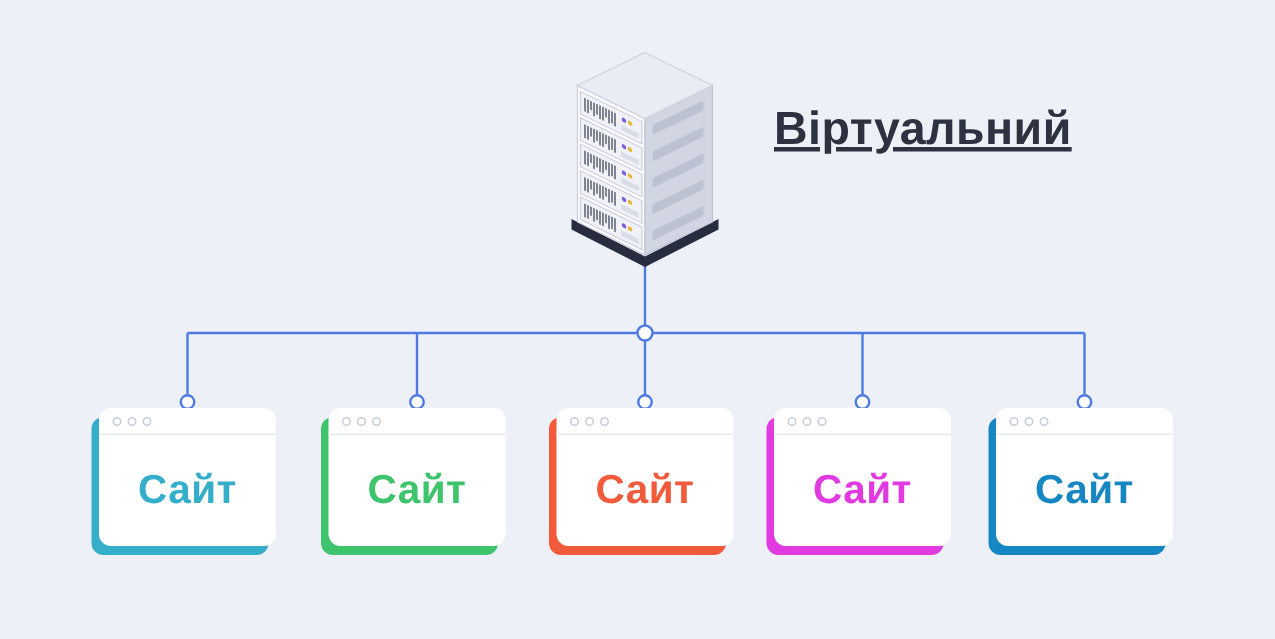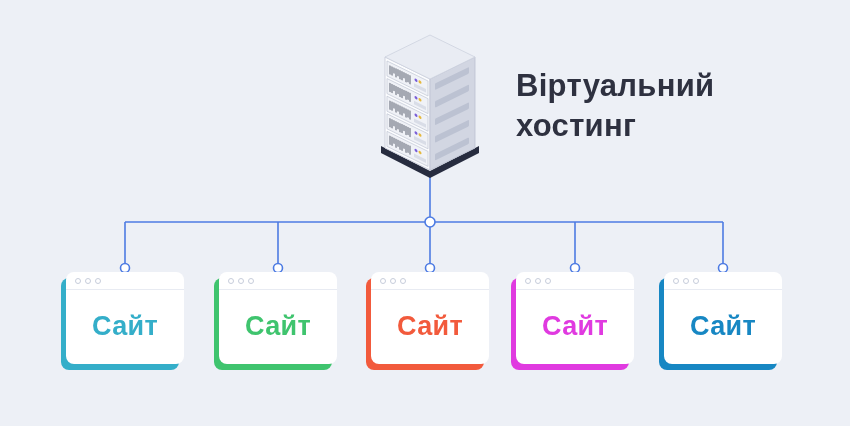--- a/index.html
+++ b/index.html
@@ -10,21 +10,21 @@
     font-family:"Liberation Sans", sans-serif;
     overflow:hidden;
   }
   .stage { position:absolute; inset:0; }
   svg.diagram { position:absolute; left:0; top:0; }
 
   .title {
     position:absolute; left:516px; top:66px;
     font-size:31px; font-weight:600;
     color: var(--title-text, #2e3140);
-    line-height:1.3; letter-spacing:.3px;
+    line-height:1.3; letter-spacing:.3px;text-decoration:underline;
   }
   .title span { display:block; }
 
   .site-card {
     position:absolute; top:272px;
     width:118px; height:92px;
     background:#ffffff; border-radius:8px;
     box-shadow:-5px 6px 0 0 var(--c, #999);
   }
   .site-card.pos-1 { left:66px; }
@@ -98,21 +98,20 @@
         <rect x="5" y="42.2" width="34" height="6.5" rx="1" fill="#bcc2d2"></rect>
         <rect x="5" y="59.8" width="34" height="6.5" rx="1" fill="#bcc2d2"></rect>
         <rect x="5" y="77.4" width="34" height="6.5" rx="1" fill="#bcc2d2"></rect>
       </g>
       <polygon points="430,35 475,57 430,79 385,57" fill="#e9ecf3" stroke="#cdd2de" stroke-width="0.8"></polygon>
     </g>
   </svg>
 
   <div class="title">
     <span>Віртуальний</span>
-    <span>хостинг</span>
   </div>
 
   <div class="site-card pos-1" style="--c: #34aec9;">
     <div class="card-head">
       <span class="dot"></span>
       <span class="dot"></span>
       <span class="dot"></span>
     </div>
     <div class="card-label">Сайт</div>
   </div>

